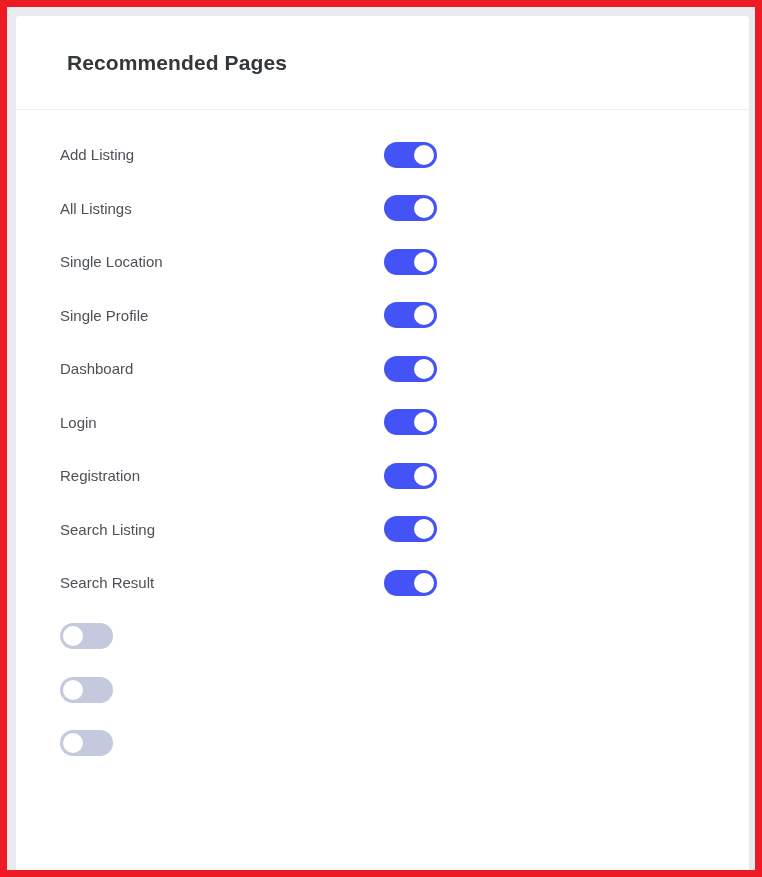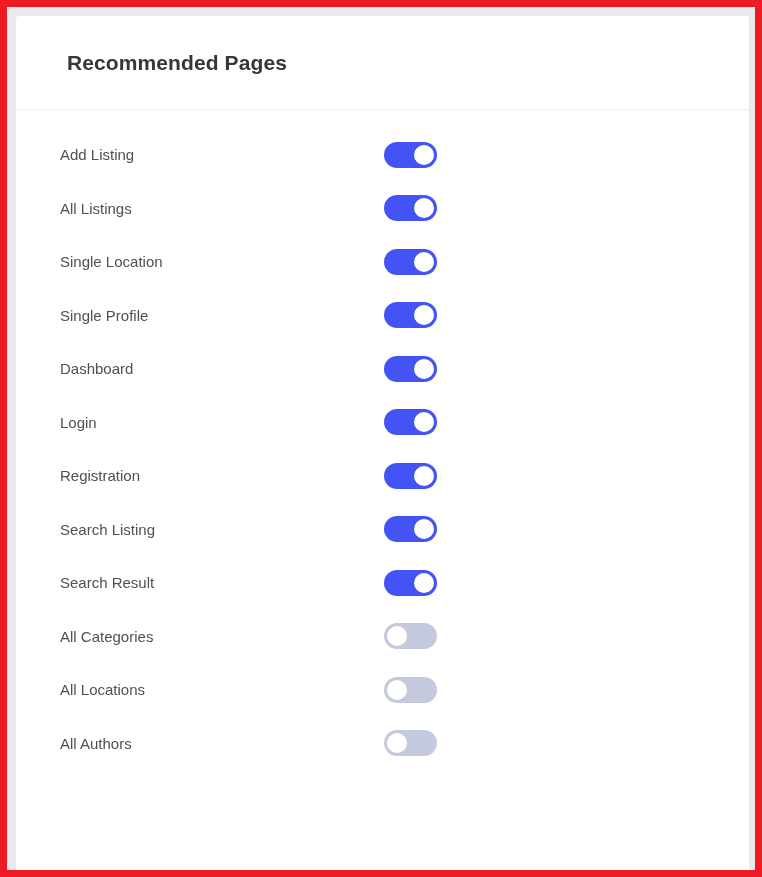--- a/index.html
+++ b/index.html
@@ -163,33 +163,30 @@
             <span class="knob"></span>
           </div>
         </div>
         <div class="page-row">
           <span class="page-label">Search Result</span>
           <div class="toggle on">
             <span class="knob"></span>
           </div>
         </div>
         <div class="page-row">
-          <span class="page-label">All Categories</span>
           <div class="toggle">
             <span class="knob"></span>
           </div>
         </div>
         <div class="page-row">
-          <span class="page-label">All Locations</span>
           <div class="toggle">
             <span class="knob"></span>
           </div>
         </div>
         <div class="page-row">
-          <span class="page-label">All Authors</span>
           <div class="toggle">
             <span class="knob"></span>
           </div>
         </div>
       </div>
 
   </div>
 </div>
 
 </body></html>

